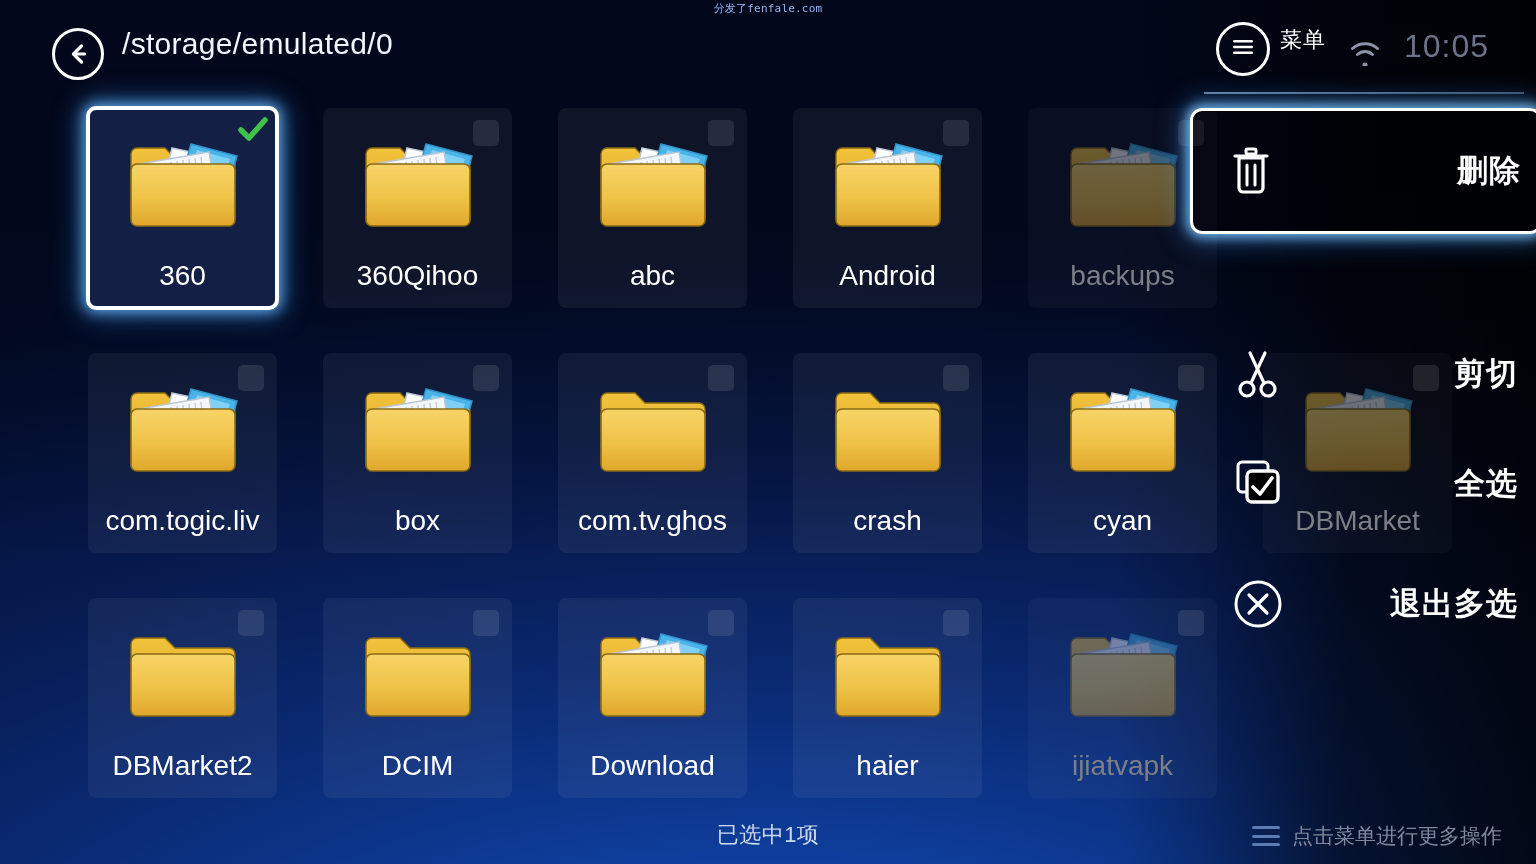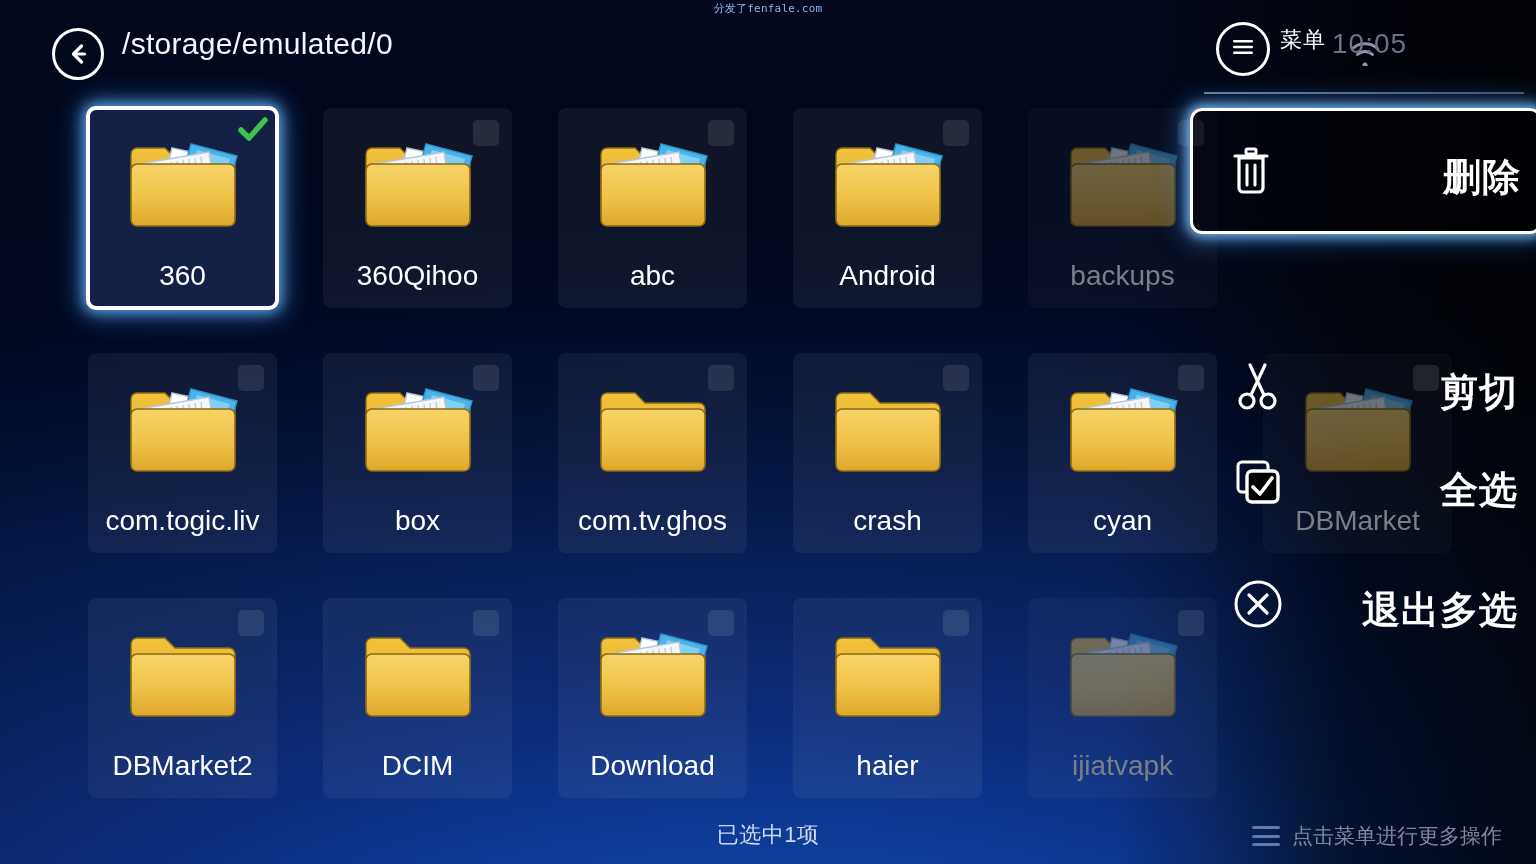--- a/index.html
+++ b/index.html
@@ -48,21 +48,21 @@
   .menu-btn{
     position:absolute;left:1216px;top:22px;width:48px;height:48px;border-radius:50%;
     border:3px solid #ffffff;display:flex;align-items:center;justify-content:center;
   }
   .menu-label{
     position:absolute;left:1280px;top:25px;font-size:22px;color:#ffffff;font-weight:normal;
     letter-spacing:1px;white-space:nowrap;
   }
   .wifi-icon{position:absolute;left:1348px;top:40px;width:34px;height:26px;}
   .clock{
-    position:absolute;left:1332px;top:28px;font-size:28px;color:#6c7388;letter-spacing:1px;
+    position:absolute;left:1404px;top:28px;font-size:32px;color:#6c7388;letter-spacing:1px;
   }
   .header-rule{
     position:absolute;left:1204px;top:92px;width:320px;height:2px;
     background:linear-gradient(to right,#7f93b5,#4a5a78);opacity:.85;
   }
 
   
   .grid{position:absolute;left:88px;top:108px;width:1420px;z-index:10;}
   .row{display:flex;gap:46px;margin-bottom:45px;}
   .tile{
@@ -100,21 +100,21 @@
   .menu-item{
     position:absolute;left:0;width:336px;height:96px;
     display:flex;align-items:center;
   }
   .menu-item .mi-icon{
     position:absolute;left:30px;top:50%;transform:translateY(-50%);
     width:56px;height:56px;display:flex;align-items:center;justify-content:center;
   }
   .menu-item .mi-label{
     position:absolute;right:18px;top:50%;transform:translateY(-50%);
-    font-size:38px;color:#ffffff;font-weight:bold;letter-spacing:1px;white-space:nowrap;margin-top:6px;
+    font-size:31px;color:#ffffff;font-weight:bold;letter-spacing:1px;white-space:nowrap;
   }
   .menu-item.focused{
     border:3px solid #ffffff;border-radius:12px;
     box-shadow:0 0 12px 3px rgba(130,200,255,0.9),0 0 26px 9px rgba(60,150,255,0.38);
     background:rgba(0,0,0,0.30);
   }
 
   
   .footer{position:absolute;left:0;bottom:0;width:100%;height:56px;z-index:30;}
   .footer-center{
@@ -720,21 +720,21 @@
         <span class="mi-icon">
           <svg width="48" height="52" viewBox="0 0 48 52">
       <rect x="19" y="4" width="10" height="5" rx="1.5" fill="none" stroke="#fff" stroke-width="3"></rect>
       <path d="M8 11 H40" stroke="#fff" stroke-width="3.2" stroke-linecap="round"></path>
       <path d="M12 13 h24 v30 a4 4 0 0 1 -4 4 h-16 a4 4 0 0 1 -4 -4 z" fill="none" stroke="#fff" stroke-width="3.2"></path>
       <path d="M20 20 V40 M28 20 V40" stroke="#fff" stroke-width="3" stroke-linecap="round"></path>
     </svg>
         </span>
         <span class="mi-label">删除</span>
       </div>
-      <div class="menu-item" style="top: 242px; height: 96px; text-align: right;">
+      <div class="menu-item" style="top: 230px; height: 96px; text-align: right;">
         <span class="mi-icon">
           <svg width="48" height="52" viewBox="0 0 48 52">
       <circle cx="13" cy="41" r="7" fill="none" stroke="#fff" stroke-width="3.2"></circle>
       <circle cx="34" cy="41" r="7" fill="none" stroke="#fff" stroke-width="3.2"></circle>
       <path d="M31 5 L17 35" stroke="#fff" stroke-width="3.2" stroke-linecap="round"></path>
       <path d="M16 5 L30 35" stroke="#fff" stroke-width="3.2" stroke-linecap="round"></path>
     </svg>
         </span>
         <span class="mi-label">剪切</span>
       </div>

